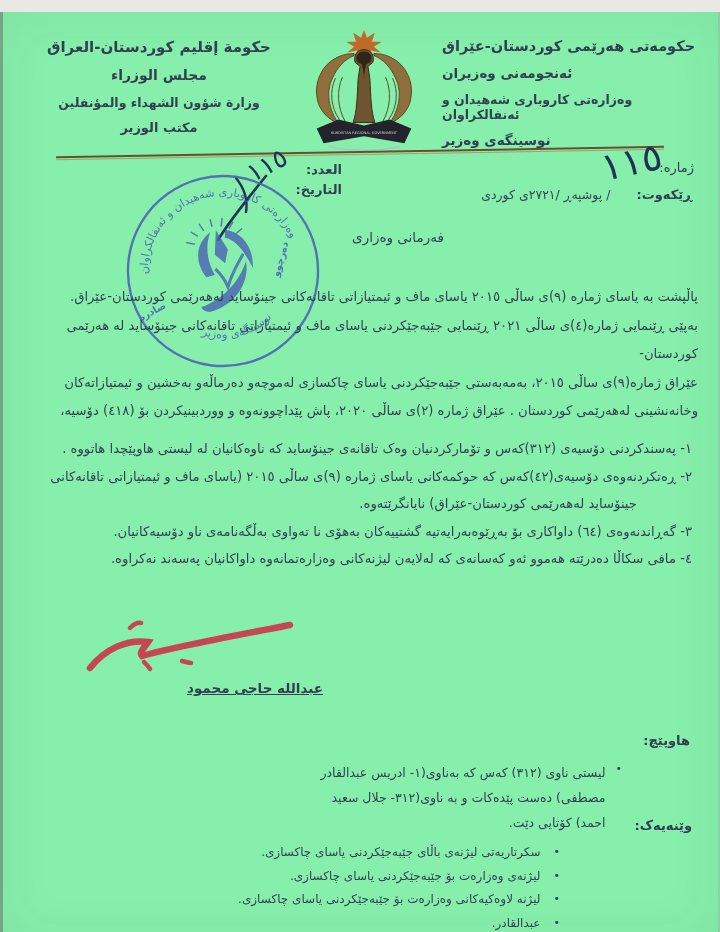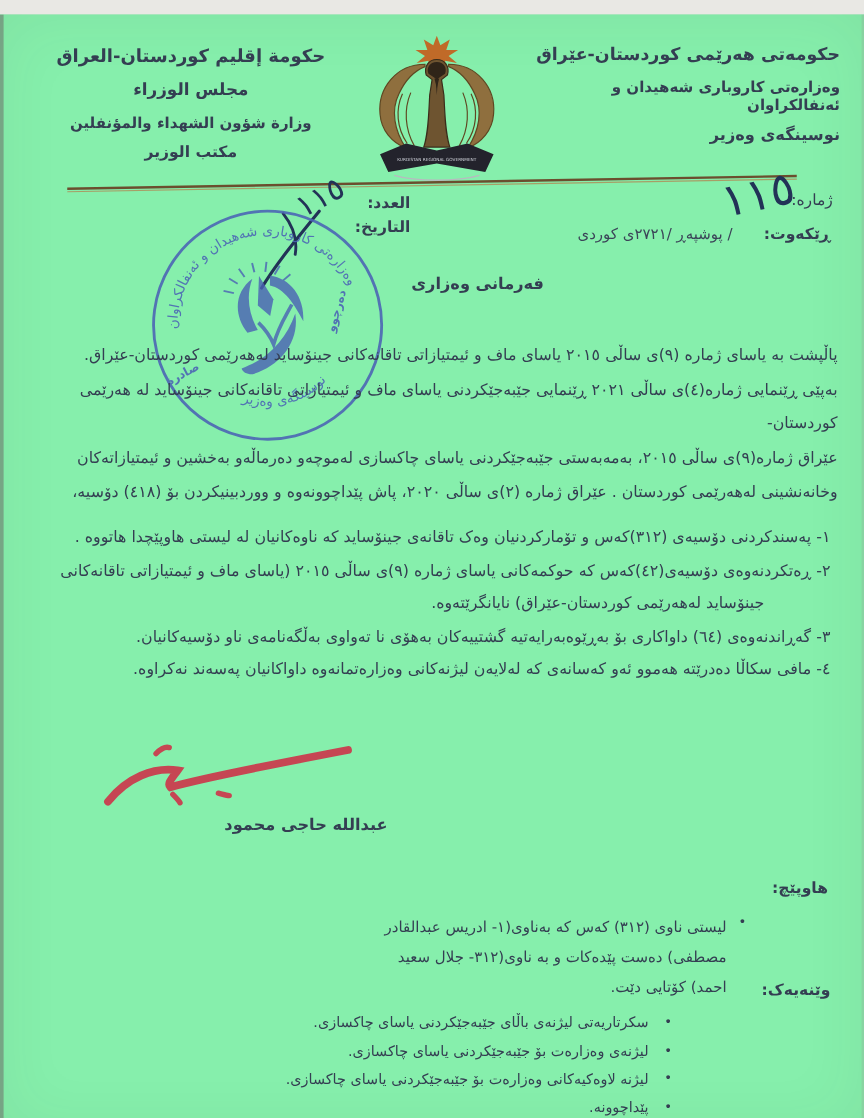--- a/index.html
+++ b/index.html
@@ -12,21 +12,21 @@
   .edge-left{position:absolute;left:0;top:0;width:3px;height:100%;background:#6e6d69;opacity:.55;}
   .edge-right{position:absolute;right:0;top:0;width:2px;height:100%;background:#9a9892;opacity:.25;}
   .edge-bottom{position:absolute;left:0;bottom:0;width:100%;height:3px;background:#c9c6bf;opacity:.6;}
 
   
   .hdr-ar{position:absolute;top:26px;left:40px;width:238px;text-align:center;direction:rtl;font-weight:bold;}
   .hdr-ar .l1{font-size:15px;margin-bottom:11px;}
   .hdr-ar .l2{font-size:14px;margin-bottom:12px;}
   .hdr-ar .l3{font-size:12.5px;margin-bottom:10px;}
   .hdr-ar .l4{font-size:13px;}
-  .hdr-ku{position:absolute;top:26px;left:442px;width:258px;text-align:right;direction:rtl;font-weight:bold;}
+  .hdr-ku{position:absolute;top:26px;left:442px;width:258px;text-align:left;direction:rtl;font-weight:bold;}
   .hdr-ku .l1{font-size:14.5px;margin-bottom:11px;}
   .hdr-ku .l2{font-size:13.5px;margin-bottom:11px;}
   .hdr-ku .l3{font-size:12.5px;margin-bottom:10px;}
   .hdr-ku .l4{font-size:13.5px;}
   .emblem{position:absolute;left:295px;top:10px;width:138px;height:138px;}
 
   .rule{position:absolute;top:139px;left:56px;width:608px;height:2px;
         background:#6b4e2e;transform:rotate(-1deg);}
   .rule::after{content:"";position:absolute;left:0;top:3px;width:100%;height:1px;background:#b08a55;opacity:.8;}
 
@@ -40,30 +40,30 @@
   .hand{color:#223257;position:absolute;font-weight:normal;}
   .hand-ar{top:138px;left:246px;font-size:26px;transform:rotate(-28deg);}
   .hand-ku{top:128px;left:601px;font-size:38px;transform:rotate(-12deg);letter-spacing:2px;}
   .hand-marks{position:absolute;left:178px;top:158px;width:110px;height:80px;}
 
   
   .stamp{position:absolute;left:124px;top:160px;width:198px;height:198px;transform:rotate(-14deg);opacity:.88;}
 
   
   .doc-title{position:absolute;top:217px;left:318px;width:160px;text-align:center;
-             font-weight:bold;font-size:13.5px;direction:rtl;}
+             font-weight:normal;font-size:13.5px;direction:rtl;}
   .body-par{position:absolute;top:271px;right:22px;left:36px;direction:rtl;text-align:right;
             font-size:13.2px;line-height:28.5px;}
   .body-list{position:absolute;top:423px;right:28px;left:36px;direction:rtl;text-align:right;
              font-size:13.2px;line-height:27.5px;}
   .list-item{padding-right:55px;text-indent:-55px;}
 
   
   .sig-scribble{position:absolute;left:78px;top:600px;width:225px;height:72px;}
-  .sig-name{position:absolute;top:668px;left:148px;width:214px;text-align:center;font-weight:bold;font-size:13.5px;direction:rtl;}
+  .sig-name{position:absolute;top:668px;left:148px;width:214px;text-align:center;font-weight:bold;font-size:13.5px;direction:rtl;text-decoration:underline;}
   .sig-title{position:absolute;top:696px;left:78px;width:312px;text-align:center;font-weight:bold;font-size:13.5px;direction:rtl;}
 
   
   .attach-heading{position:absolute;top:721px;right:30px;font-weight:bold;font-size:13px;direction:rtl;}
   .attach-item{position:absolute;top:748px;right:98px;width:312px;direction:rtl;text-align:right;
                font-size:12.5px;line-height:25px;display:flex;gap:10px;}
   .copies-heading{position:absolute;top:806px;right:28px;font-weight:bold;font-size:13px;direction:rtl;}
   .copies-list{position:absolute;top:831px;right:160px;width:330px;direction:rtl;font-size:12px;line-height:18px;}
   .copies-row{display:flex;gap:13px;margin-bottom:5.5px;text-align:right;}
   .bullet{flex:0 0 auto;font-size:11px;line-height:18px;color:#343e52;}
@@ -108,20 +108,21 @@
     <g>
       <path d="M22,108 L44,99 L70,105 L96,99 L118,108 L111,123 L70,116 L29,123 Z" fill="#23232c"></path>
       <text x="70" y="114" text-anchor="middle" font-size="3.6" fill="#cfd2da" font-family="DejaVu Sans, sans-serif">KURDISTAN REGIONAL GOVERNMENT</text>
       <path d="M34,126 C44,129 56,130 70,130" fill="none" stroke="#b9b9c0" stroke-width="1.2"></path>
       <path d="M106,126 C96,129 84,130 70,130" fill="none" stroke="#b9b9c0" stroke-width="1.2"></path>
     </g>
   </svg>
 
   <div class="hdr-ku">
     <div class="l1">حكومه‌تی هه‌رێمی كوردستان-عێراق</div>
+    <div class="l2">ئه‌نجومه‌نی وه‌زیران</div>
     <div class="l3">وه‌زاره‌تی كاروباری شه‌هیدان و ئه‌نفالكراوان</div>
     <div class="l4">نوسینگه‌ی وه‌زیر</div>
   </div>
 
   <div class="rule"></div>
 
   <div class="ref-ar">
     <div class="row">العدد:</div>
     <div class="row">التاريخ:</div>
   </div>
@@ -211,20 +212,20 @@
     <div class="copies-row">
       <span class="bullet">•</span>
       <span>لیژنه‌ی وه‌زاره‌ت بۆ جێبه‌جێكردنی یاسای چاكسازی.</span>
     </div>
     <div class="copies-row">
       <span class="bullet">•</span>
       <span>لیژنه‌ لاوه‌كیه‌كانی وه‌زاره‌ت بۆ جێبه‌جێكردنی یاسای چاكسازی.</span>
     </div>
     <div class="copies-row">
       <span class="bullet">•</span>
-      <span>پێداچوونه.</span>
+      <span>عبدالقادر.</span>
     </div>
     <div class="copies-row">
       <span class="bullet">•</span>
       <span>دۆسیه‌ی گشتی</span>
     </div>
   </div>
 </div>
 
 </body></html>

